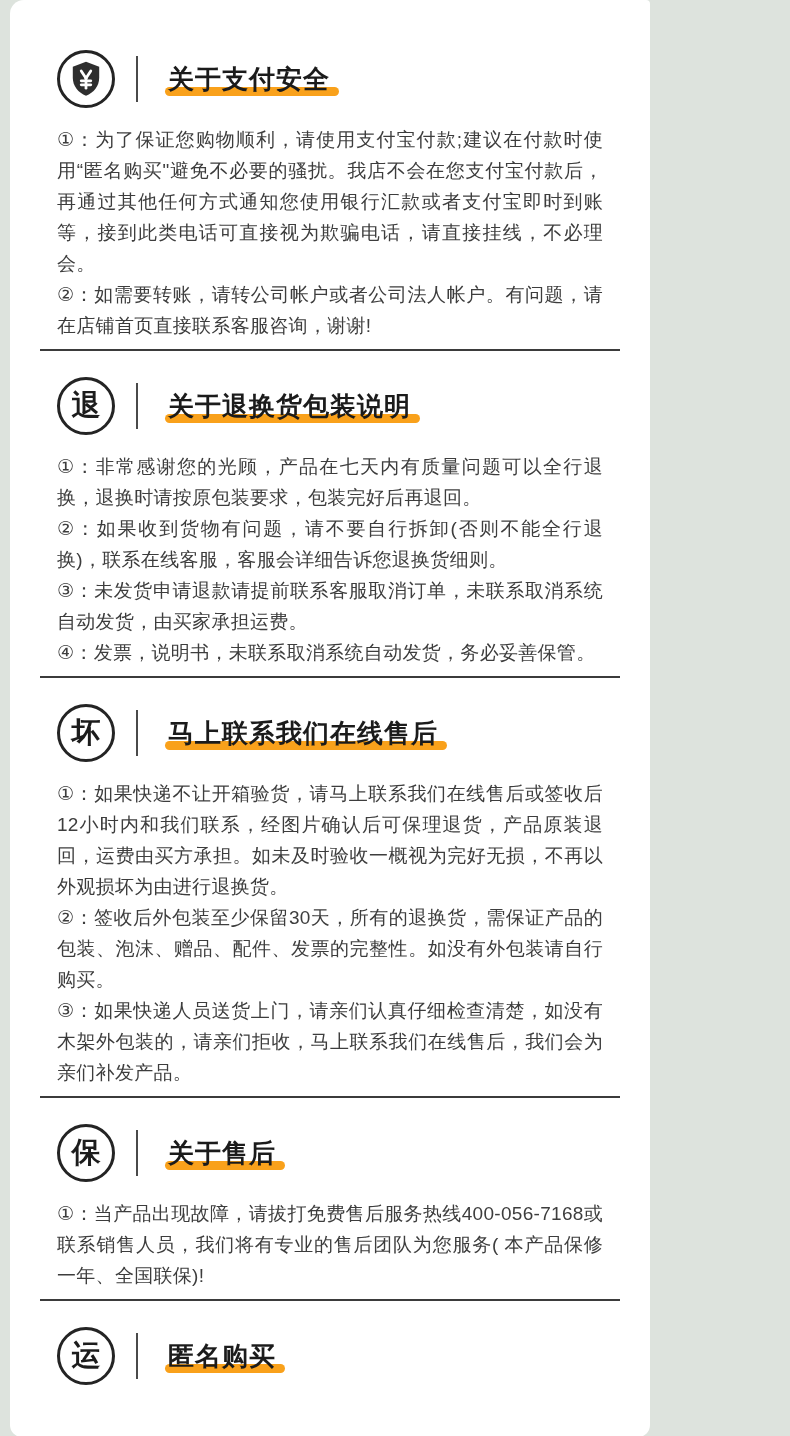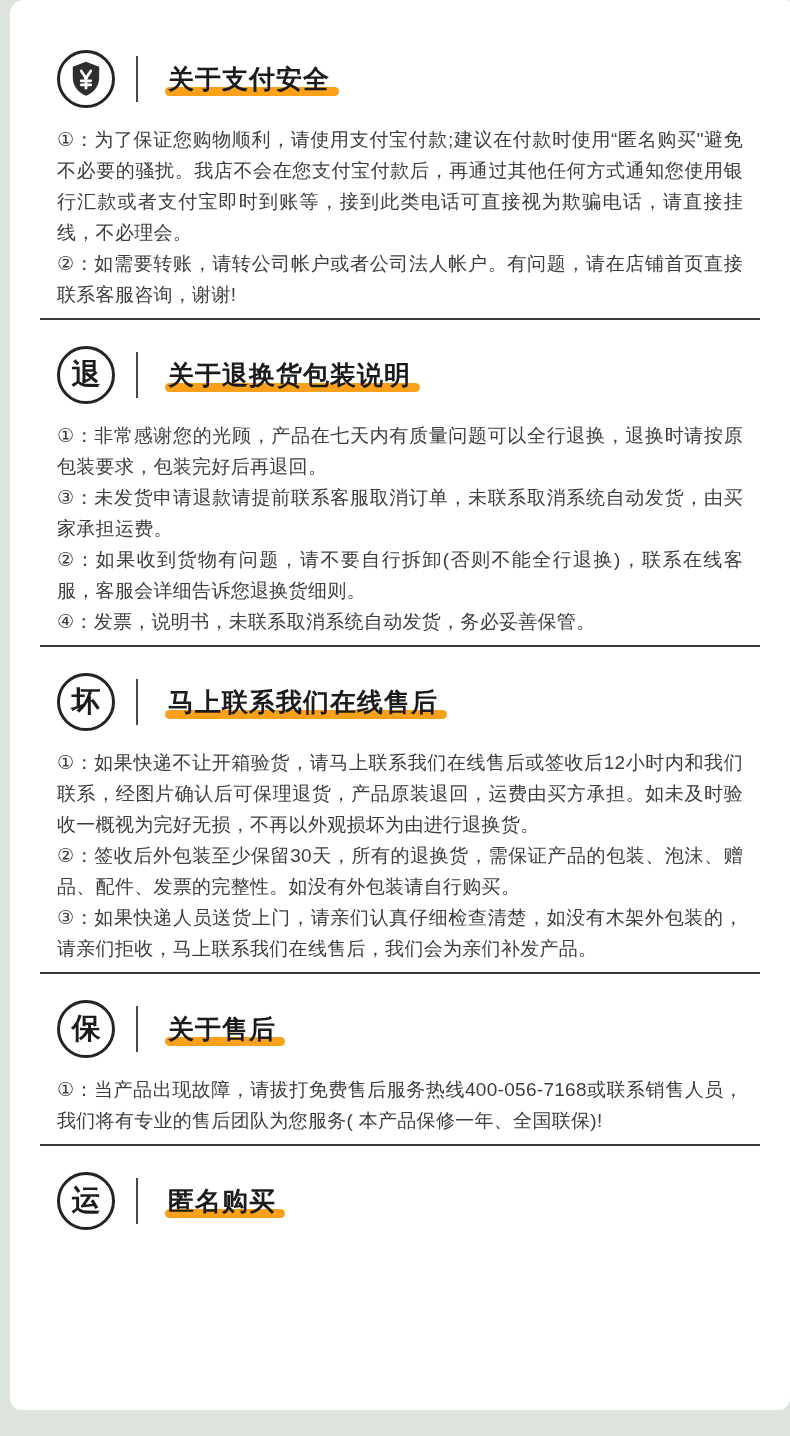--- a/index.html
+++ b/index.html
@@ -9,21 +9,21 @@
     --body:#3d3d3d;
     --line:#3b3b3b;
   }
   *{ box-sizing:border-box; margin:0; padding:0; }
   html,body{ background:var(--bg); }
   body{
     width:790px; min-height:1436px; margin:0;
     font-family:"Liberation Sans","DejaVu Sans",sans-serif;
   }
   .card{
-    width:780px; min-height:1410px; margin:0 10px;
+    width:640px; min-height:1410px; margin:0 10px;
     background:#ffffff; border-radius:14px 4px 12px 12px;
     padding:0 30px 28px;
   }
   .section{ padding:26px 17px 8px; }
   .section:first-child{ padding-top:50px; }
   .divider{ border-top:2px solid var(--line); height:0; }
   .header{ display:flex; align-items:center; margin-bottom:16px; }
   .icon-circle{
     width:58px; height:58px; border:3px solid #242424; border-radius:50%;
     display:flex; align-items:center; justify-content:center; flex:0 0 auto;
@@ -79,22 +79,22 @@
 
   <section class="section">
     <div class="header">
       <div class="icon-circle">
         <span class="char">退</span>
       </div>
       <div class="header-sep"></div>
       <h2 class="section-title">关于退换货包装说明</h2>
     </div>
     <p class="para">①：非常感谢您的光顾，产品在七天内有质量问题可以全行退换，退换时请按原包装要求，包装完好后再退回。</p>
+    <p class="para">②：如果收到货物有问题，请不要自行拆卸(否则不能全行退换)，联系在线客服，客服会详细告诉您退换货细则。</p>
     <p class="para">③：未发货申请退款请提前联系客服取消订单，未联系取消系统自动发货，由买家承担运费。</p>
-    <p class="para">②：如果收到货物有问题，请不要自行拆卸(否则不能全行退换)，联系在线客服，客服会详细告诉您退换货细则。</p>
     <p class="para">④：发票，说明书，未联系取消系统自动发货，务必妥善保管。</p>
   </section>
 
   <div class="divider"></div>
 
   <section class="section">
     <div class="header">
       <div class="icon-circle">
         <span class="char">坏</span>
       </div>

